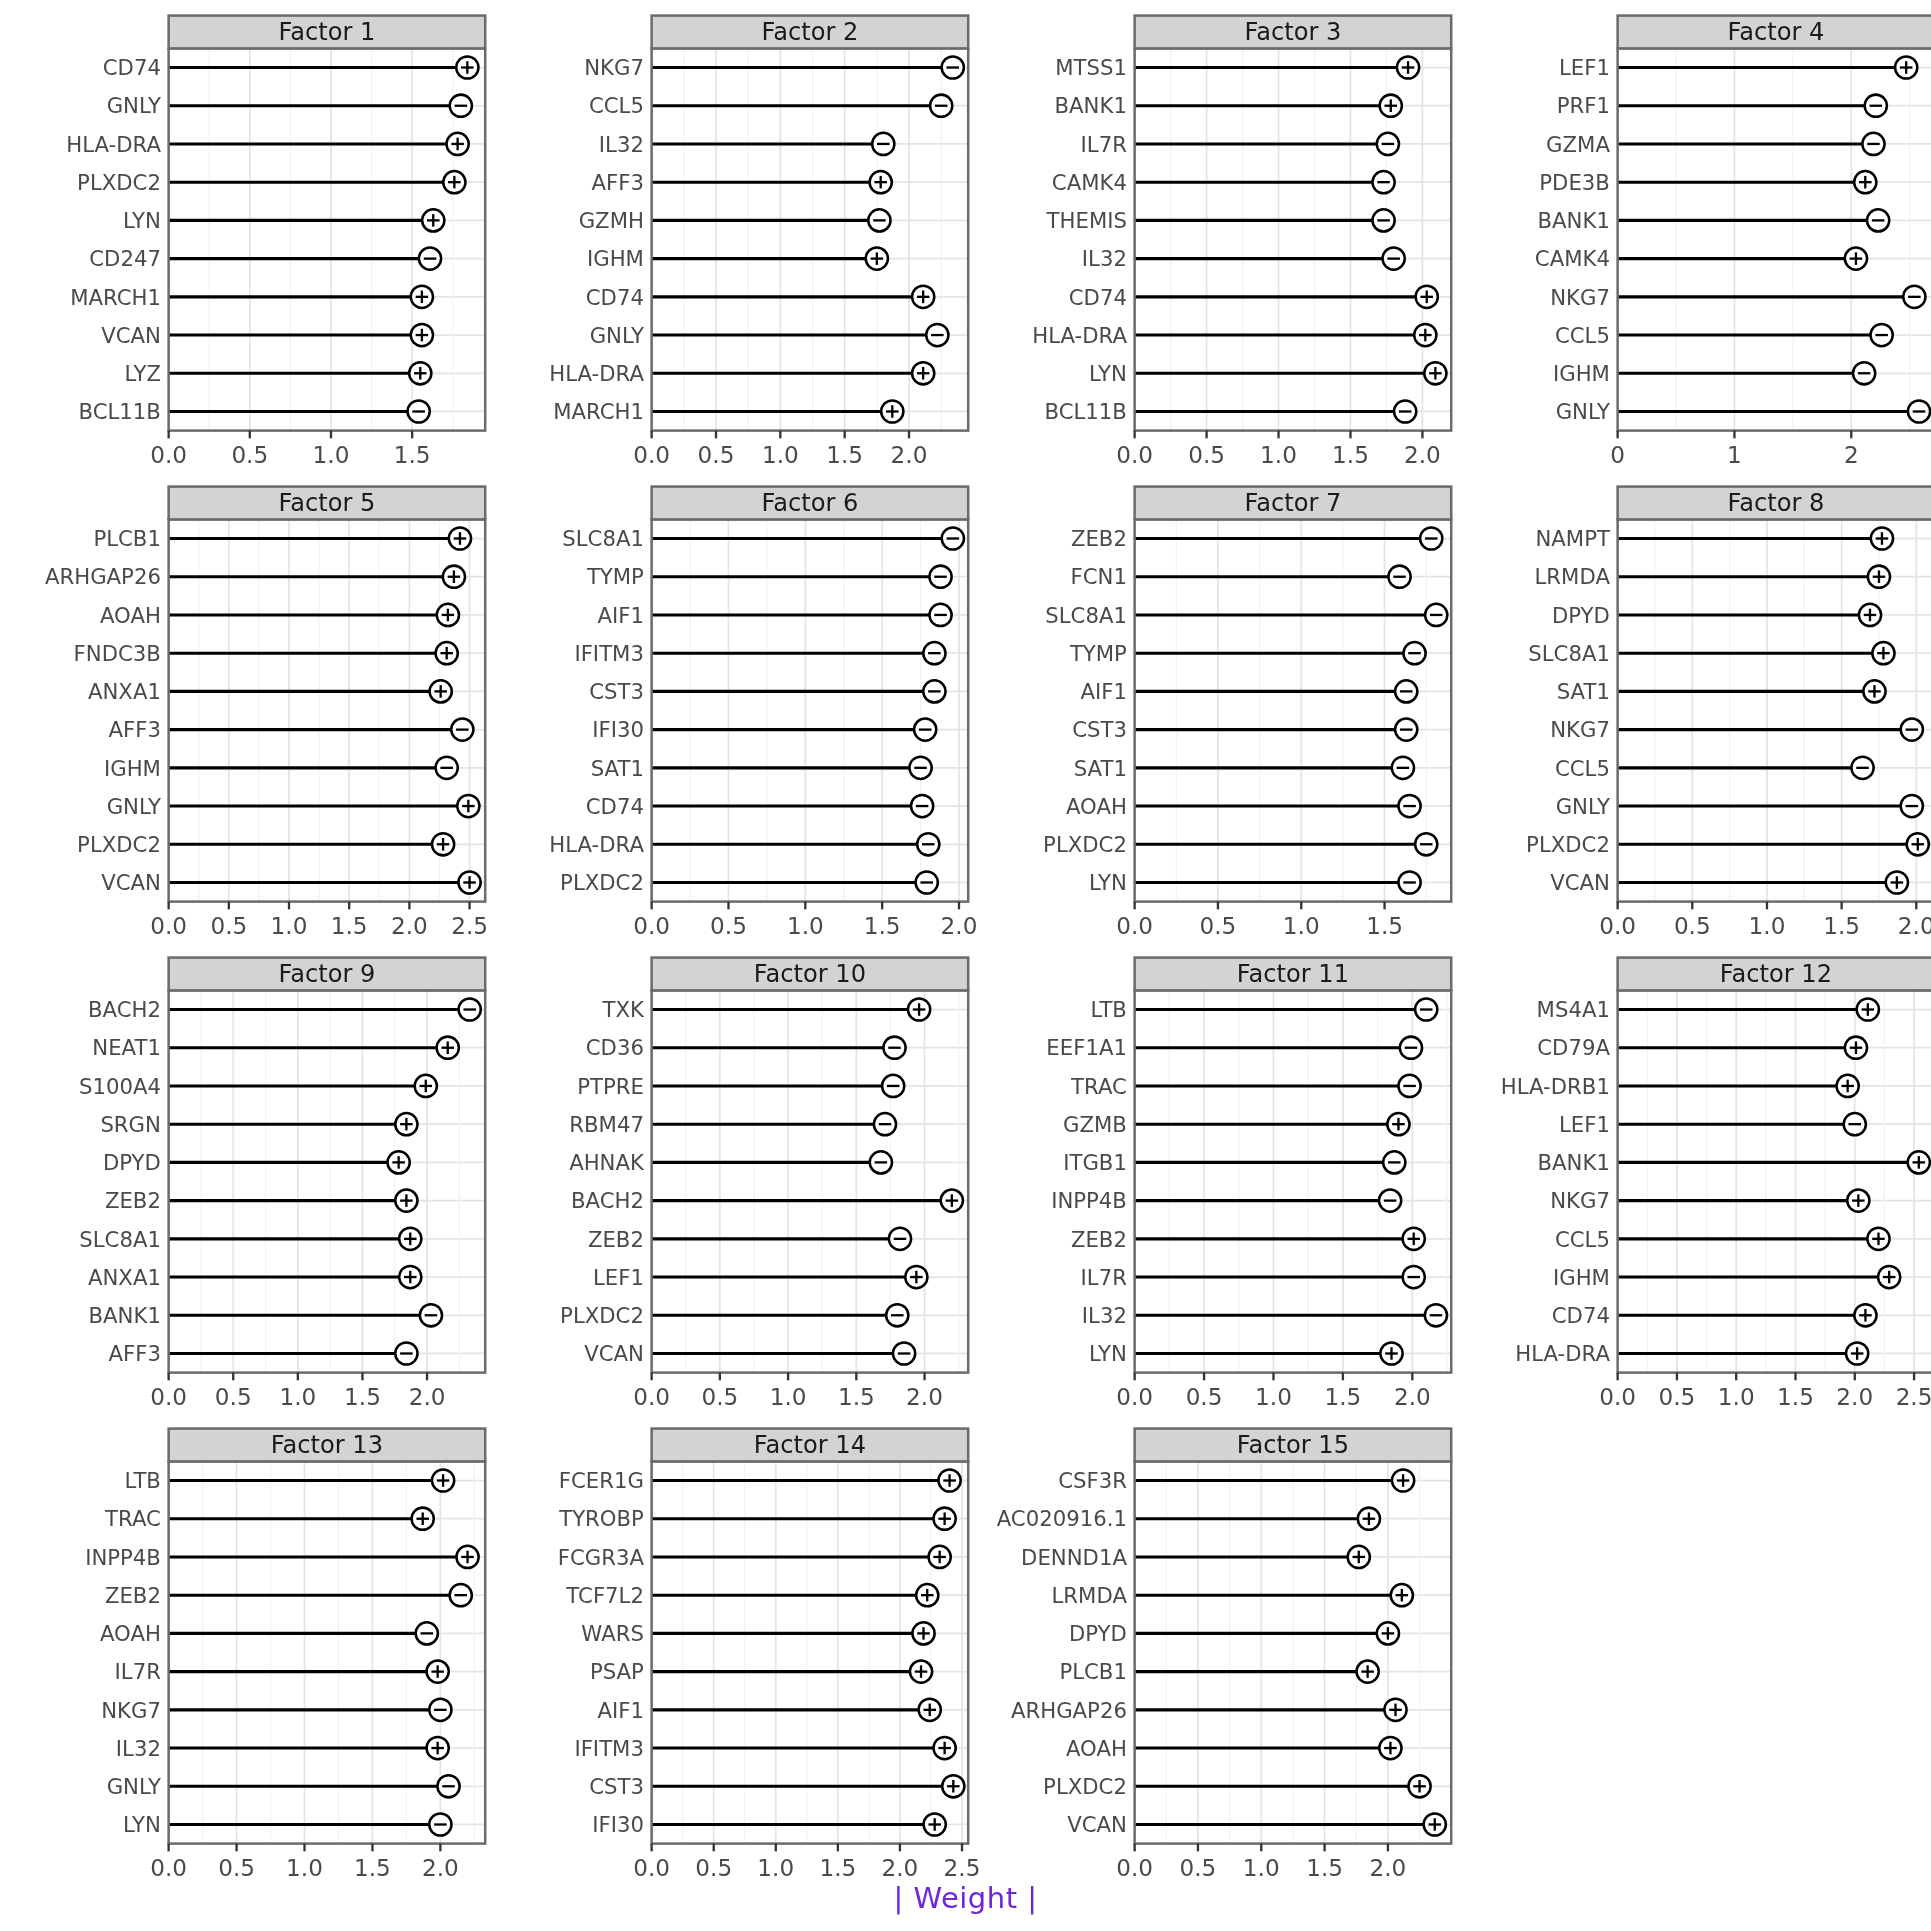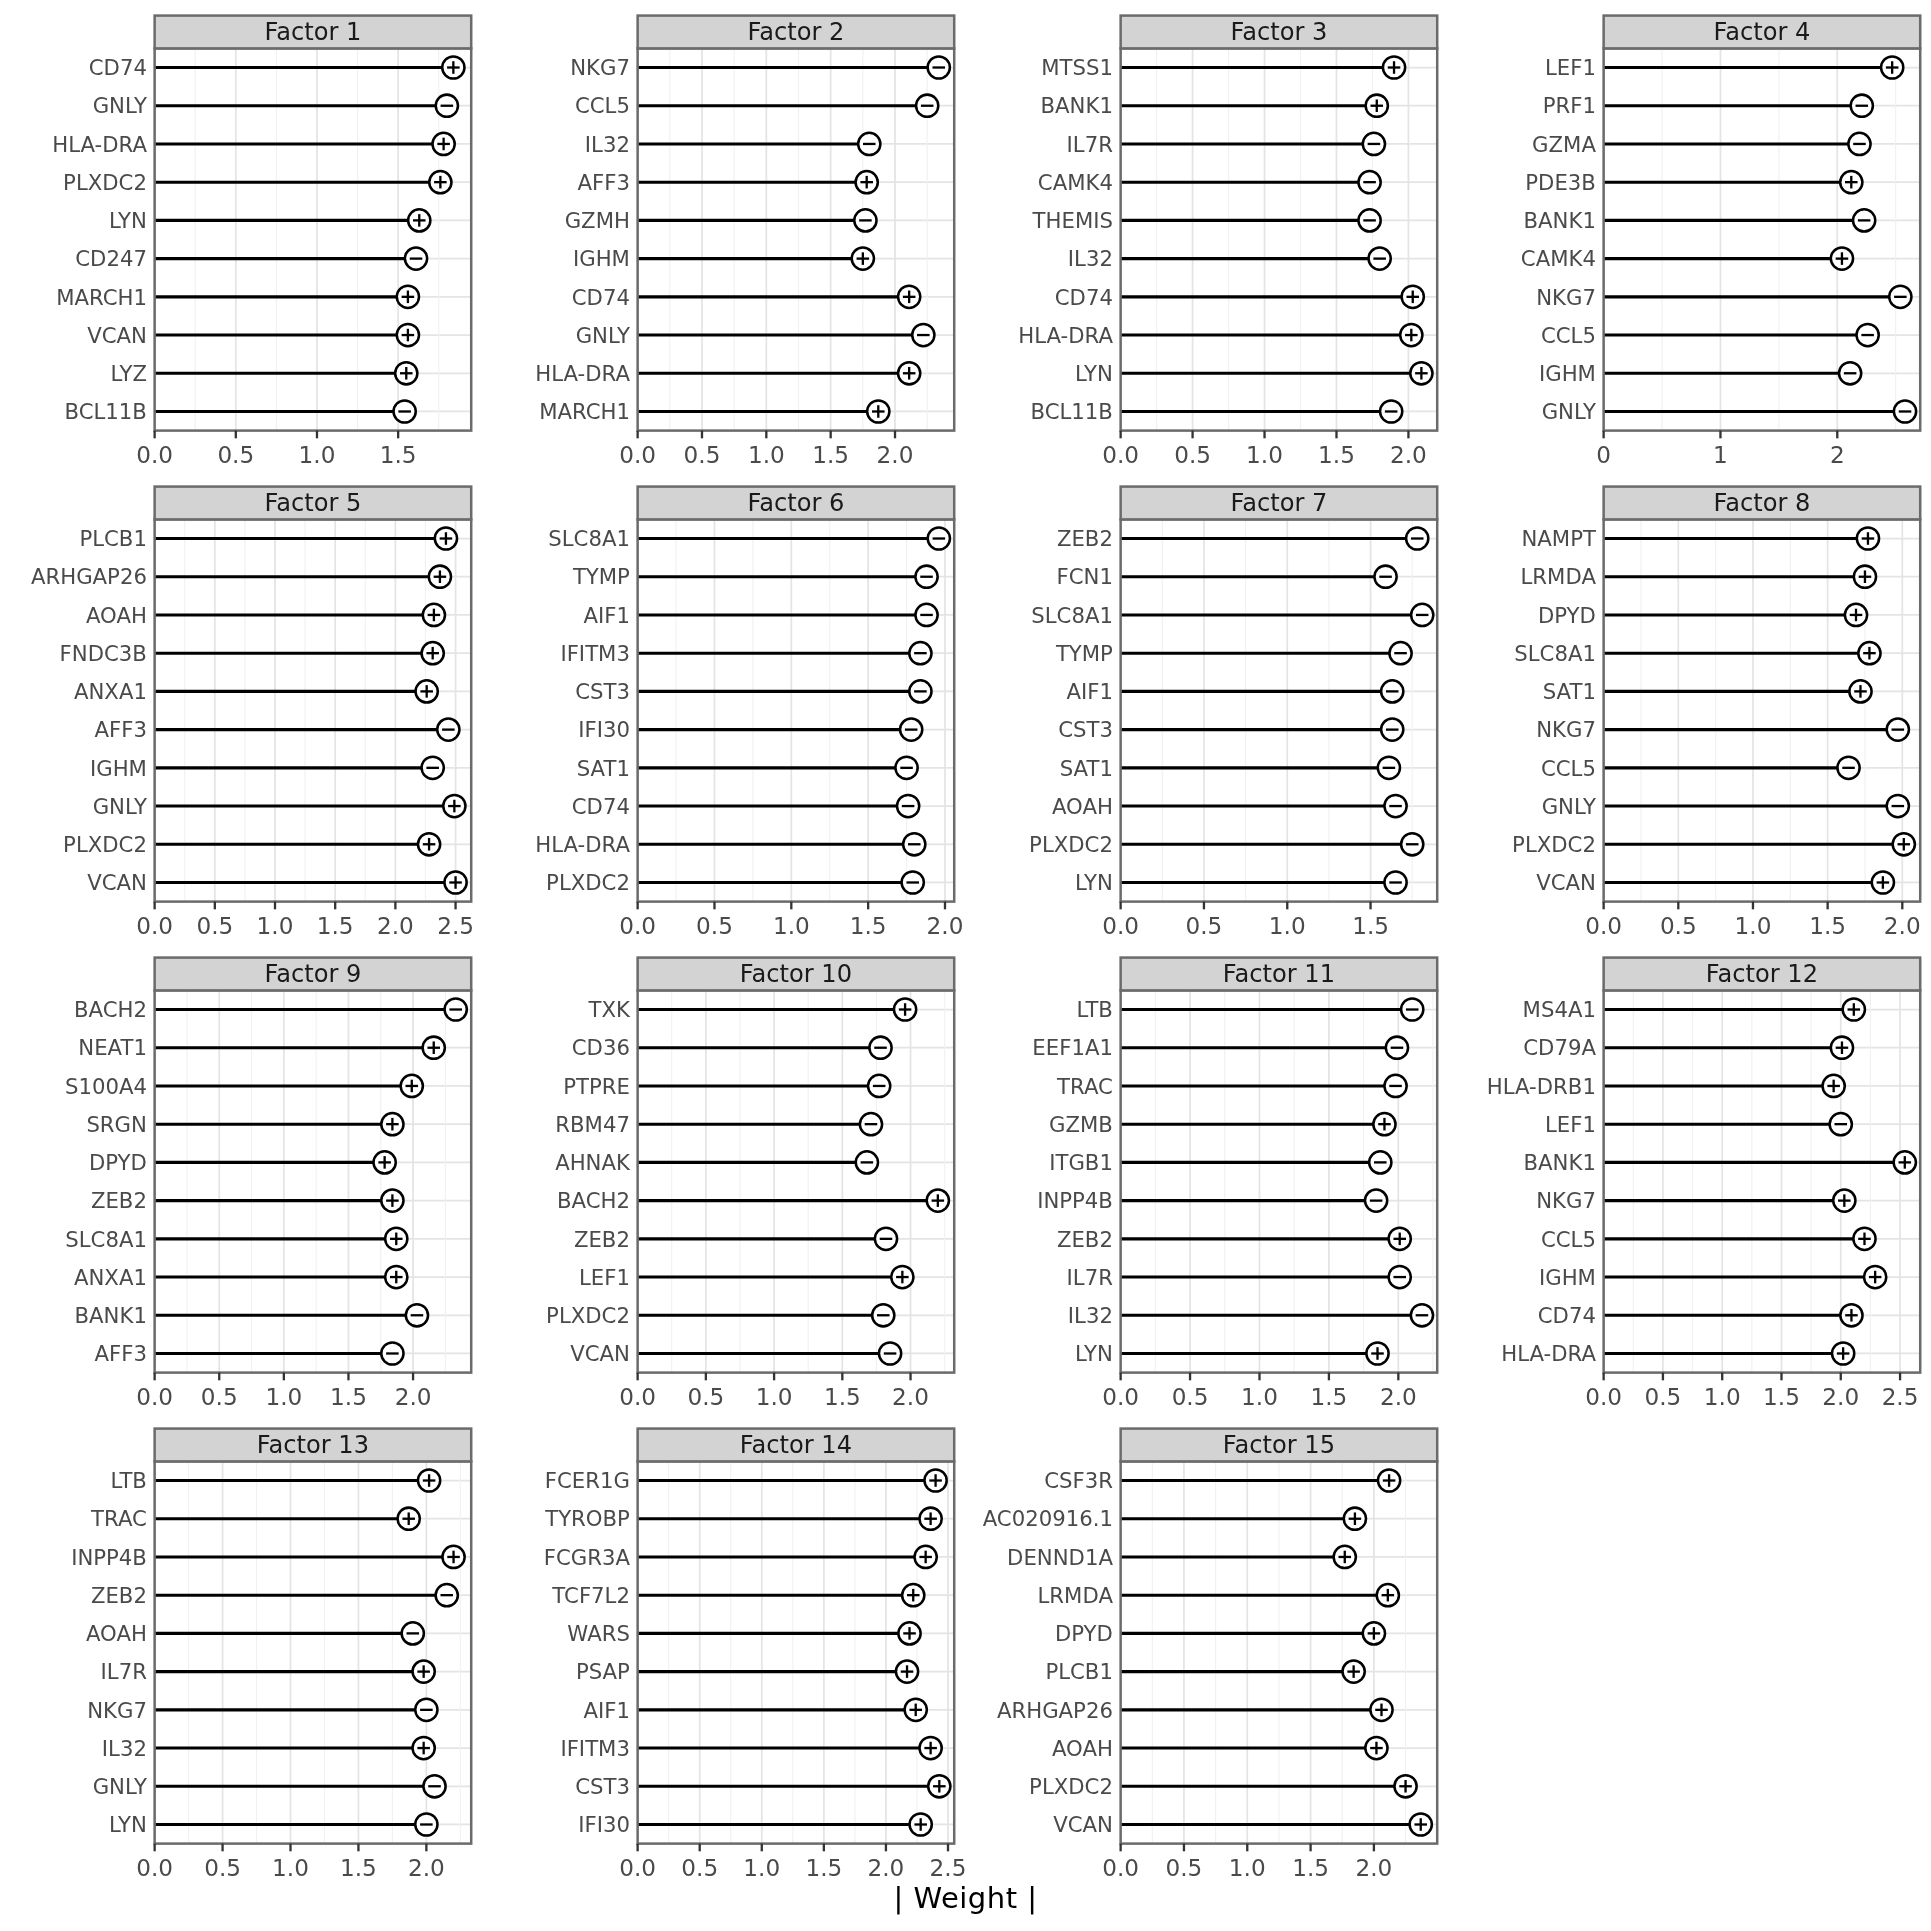--- a/index.html
+++ b/index.html
@@ -1,22 +1,22 @@
 <!DOCTYPE html>
 <html><head>
 <meta charset="utf-8">
 <style>
   html,body{margin:0;padding:0;background:#ffffff;}
   body{width:1931px;height:1931px;font-family:"DejaVu Sans","Liberation Sans",sans-serif;}
   #figure{position:relative;width:1931px;height:1931px;background:#fff;}
   #panels{position:absolute;left:0;top:3.9px;width:1931px;display:grid;
           grid-template-columns:repeat(4,483px);grid-auto-rows:471px;}
-  .panel-cell{position:relative;width:483px;height:471px;}
+  .panel-cell{position:relative;width:483px;height:471px;margin-left:14px;}
   #xlabel-row{position:absolute;left:0;top:1881px;width:1931px;text-align:center;}
-  #xlabel-row span{font-size:29px;color:#000000;letter-spacing:0.5px;text-align:center;}
+  #xlabel-row span{font-size:29px;color:#6d28d9;letter-spacing:0.5px;text-align:center;}
   svg text{font-family:"DejaVu Sans","Liberation Sans",sans-serif;}
 </style>
 </head>
 <body>
 
 <div id="figure">
   <div id="panels">
       <div class="panel-cell"><svg width="483" height="471" viewBox="0 0 500 488">
           <rect x="160" y="46" width="328" height="396" fill="#ffffff"></rect>
           <line x1="160" y1="65.8" x2="488" y2="65.8" stroke="#e4e4e4" stroke-width="1.8"></line>

